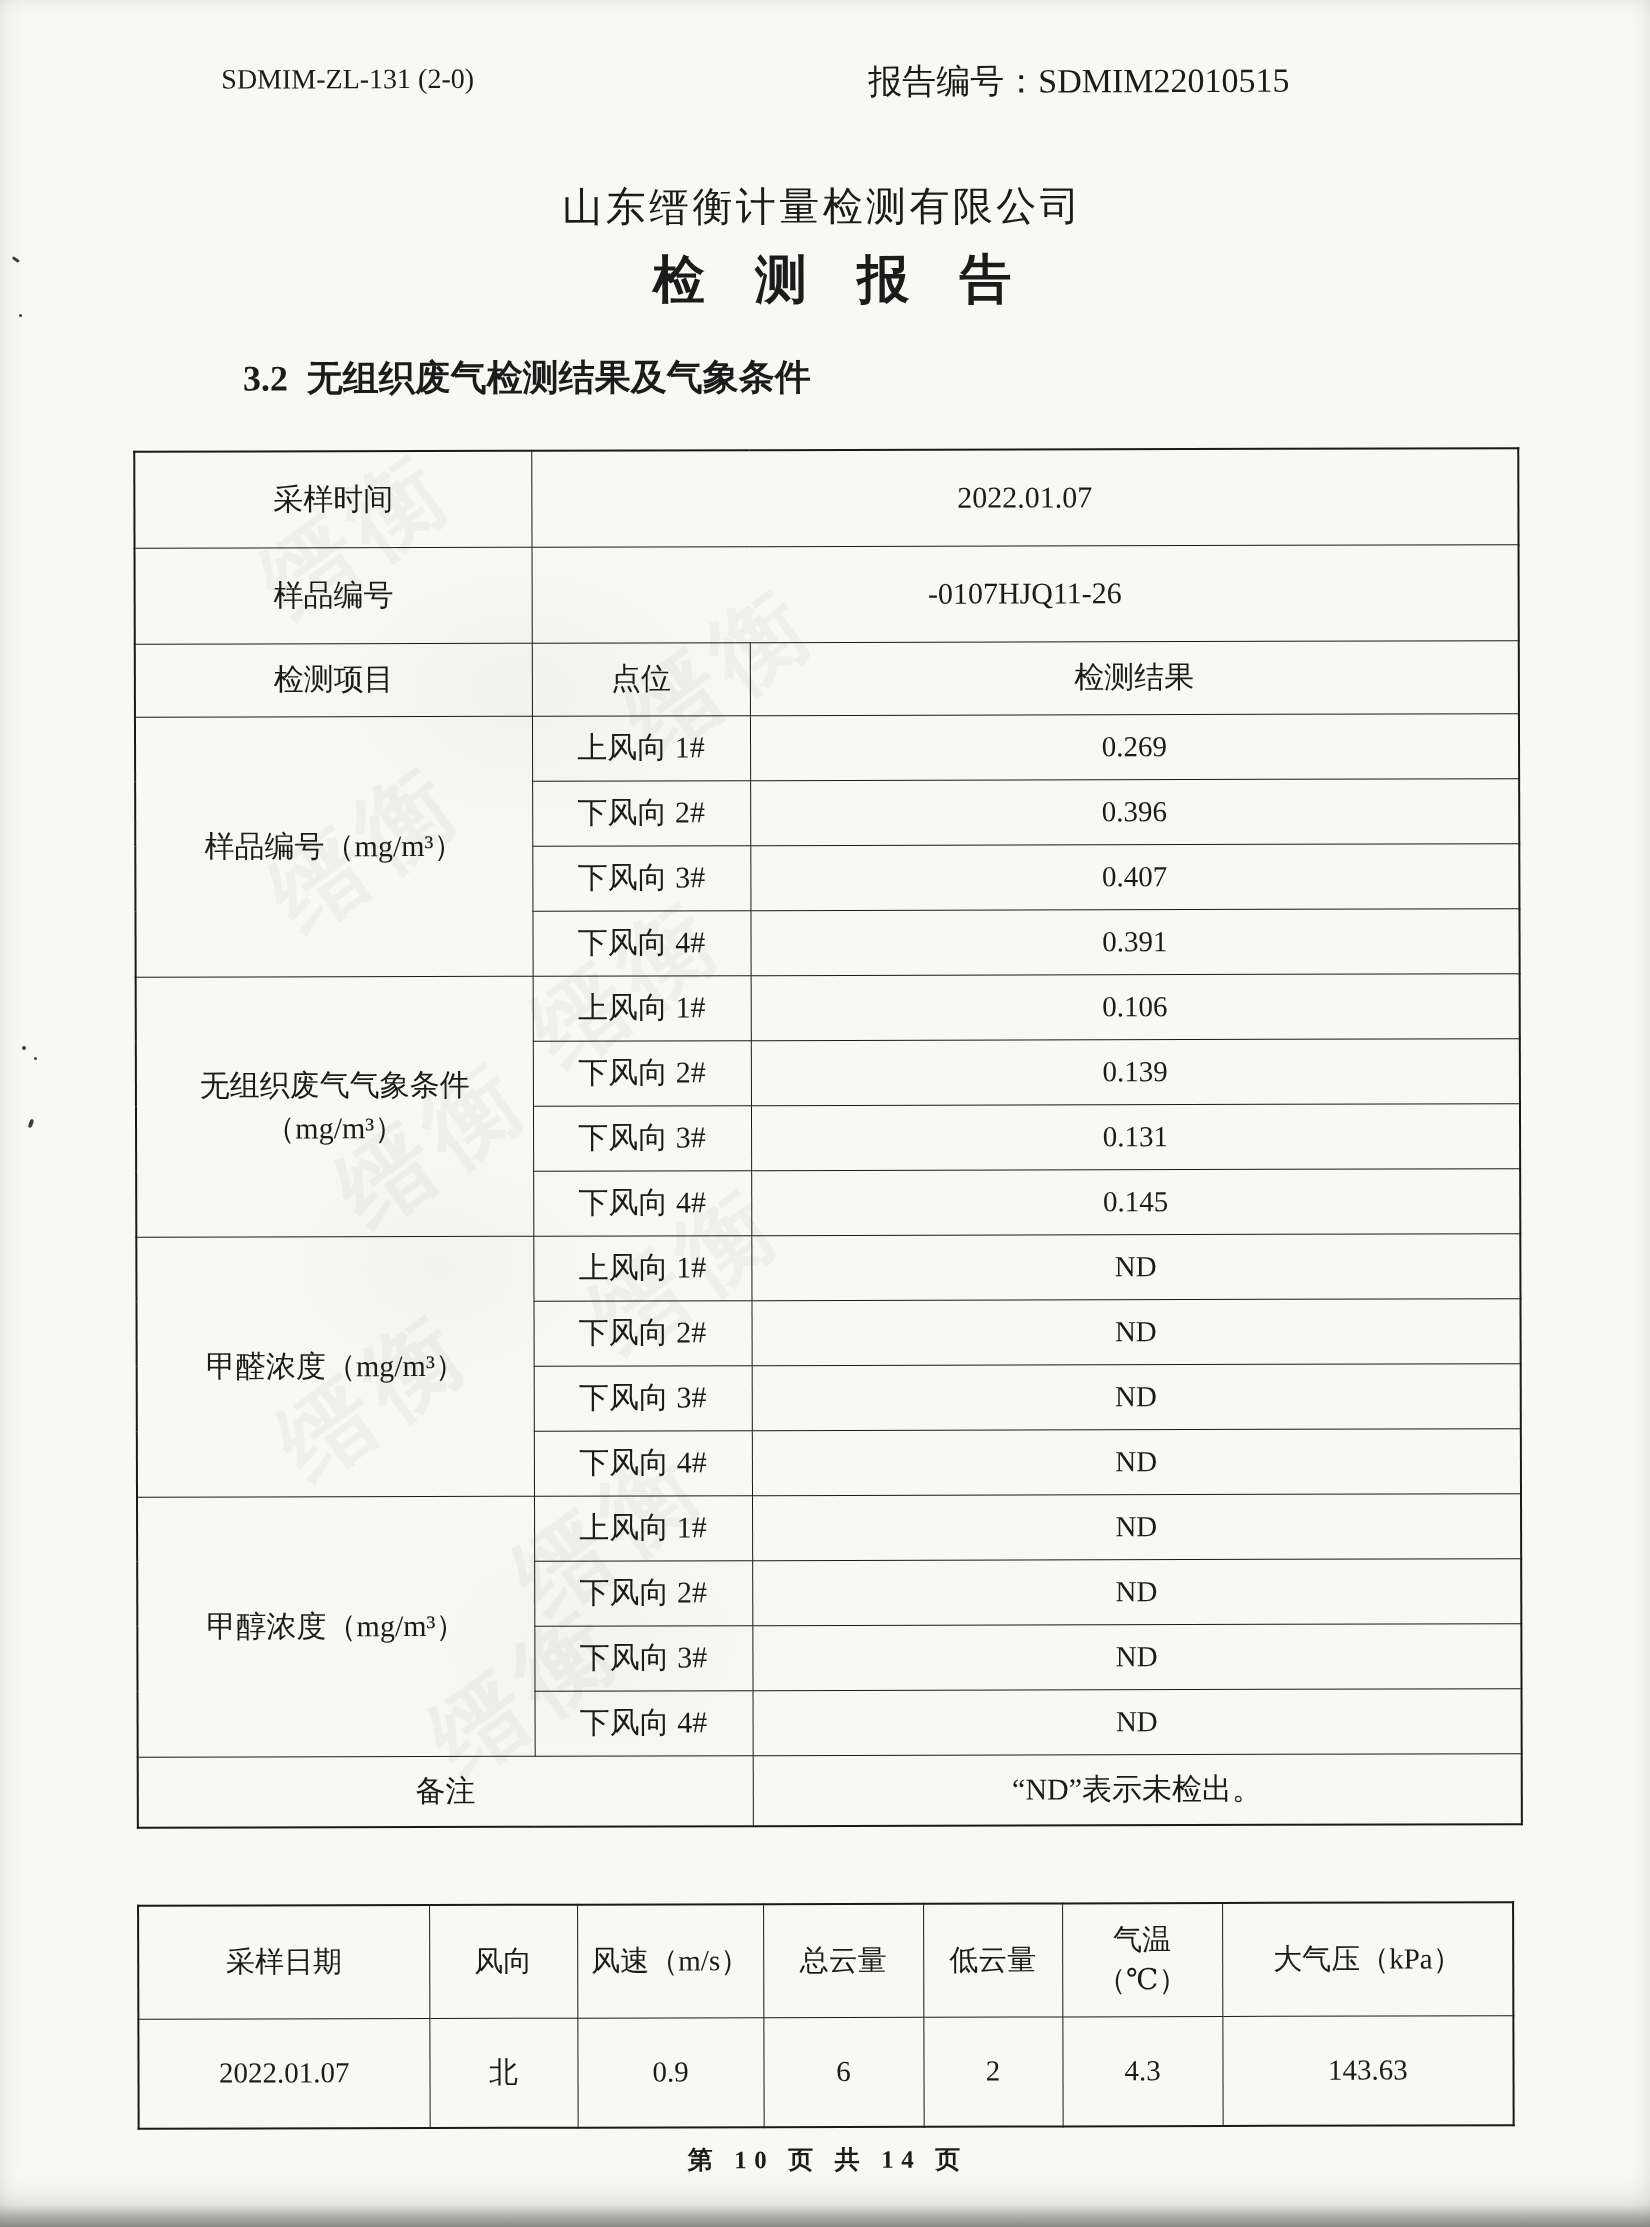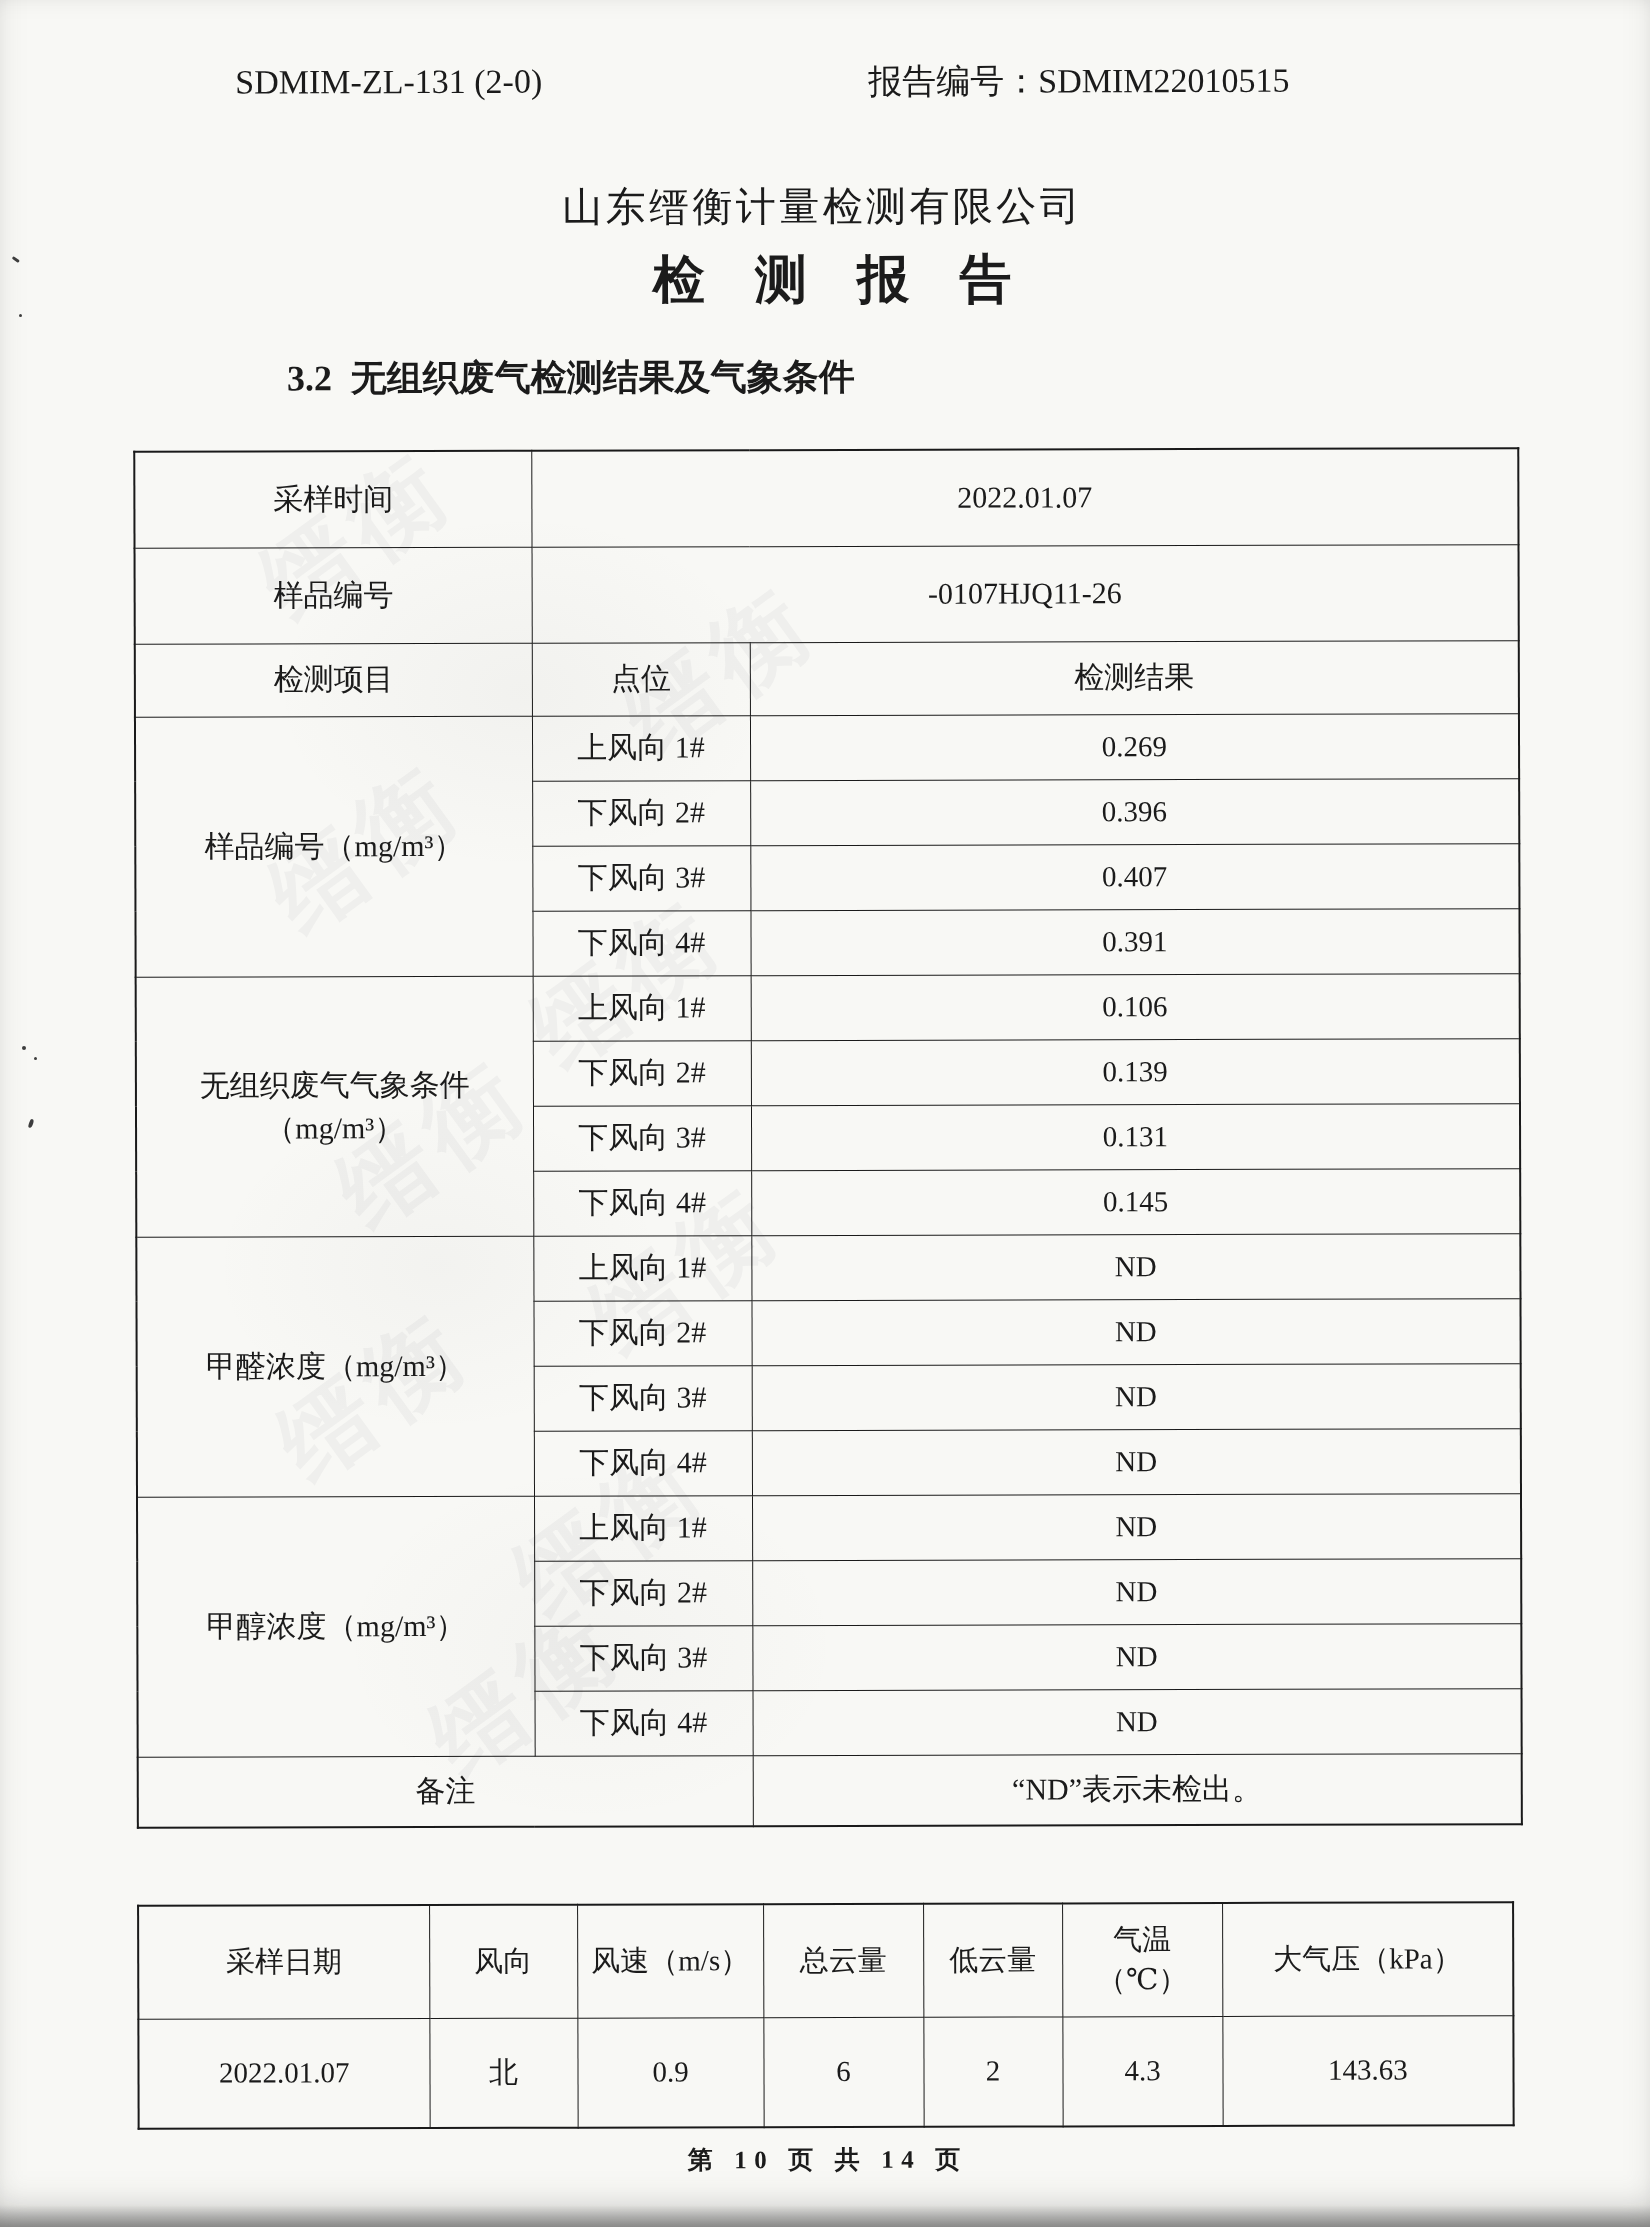--- a/index.html
+++ b/index.html
@@ -10,26 +10,26 @@
       radial-gradient(321px 236px at 439px 1266px, rgba(120,120,120,0.045), rgba(0,0,0,0) 70%),
       radial-gradient(354px 253px at 591px 1645px, rgba(120,120,120,0.04), rgba(0,0,0,0) 70%),
       #f8f8f5;
     overflow:hidden;color:#1b1b1b;
     font-family:"Liberation Serif","DejaVu Serif",serif;
     box-shadow: inset 0 -29px 39px -20px rgba(80,80,80,0.5), inset 0 15px 25px -22px rgba(130,130,130,0.3);
   }
   .content{position:absolute;inset:0;transform:rotate(-0.15deg);}
   .wm{position:absolute;font-size:94px;font-weight:700;letter-spacing:10px;
       color:rgba(70,80,100,0.05);transform:rotate(-36deg);white-space:nowrap;pointer-events:none;}
-  .doc-code{position:absolute;top:62px;left:238px;font-size:34px;}
+  .doc-code{position:absolute;top:62px;left:224px;font-size:28px;}
   .report-line{position:absolute;top:59px;left:871px;font-size:34px;}
   .company{position:absolute;top:179px;left:0;width:100%;text-align:center;font-size:40px;letter-spacing:3.4px;}
   .title{position:absolute;top:245px;left:18.6px;width:100%;text-align:center;font-size:52px;font-weight:700;letter-spacing:18.6px;}
   .sec{white-space:nowrap;font-weight:700;}
-  .sec .num{margin-right:18.6px;margin-left:44px;}
+  .sec .num{margin-right:18.6px;}
   .sec-32{position:absolute;top:353px;left:245px;font-size:36px;}
   .sec-321{position:absolute;top:412px;left:243px;font-size:32px;}
   .sec-322{position:absolute;top:1855px;left:243px;font-size:32px;}
   table{border-collapse:collapse;table-layout:fixed;}
   .t1{position:absolute;top:449px;left:135px;width:1384px;border:2.5px solid #1a1a1a;}
   .t2{position:absolute;top:1903px;left:135px;width:1375px;border:2.5px solid #1a1a1a;}
   td,th{border:1.7px solid #1a1a1a;text-align:center;vertical-align:middle;
         font-size:30px;font-weight:400;padding:0 6.7px;overflow:hidden;}
   .t1 .c1{width:397px;} .t1 .c2{width:218px;} .t1 .c3{width:769px;}
   .r-info{height:96px;} .r-head{height:73px;} .r-data{height:65px;} .r-remark{height:71px;}

